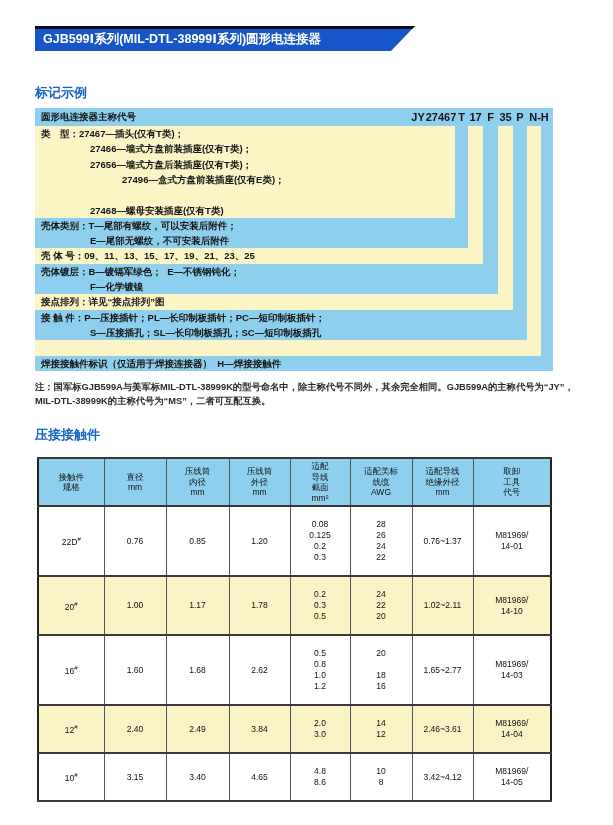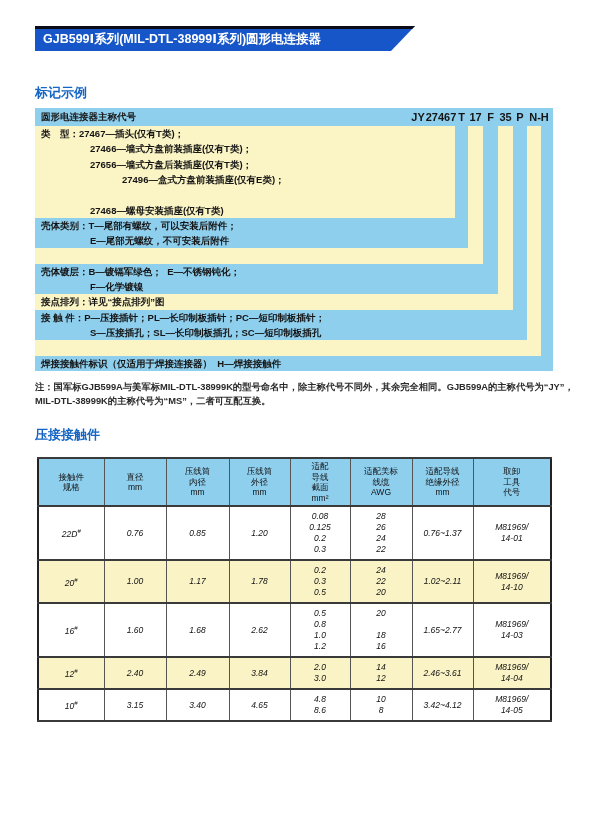--- a/index.html
+++ b/index.html
@@ -51,21 +51,21 @@
   }
   table.contacts th,table.contacts td{
     border-top:2px solid #3a3a3a;border-bottom:2px solid #3a3a3a;
     border-left:1px solid #555;border-right:1px solid #555;
     text-align:center;vertical-align:middle;
     font-size:8.5px;color:#111;white-space:pre-line;
   }
   table.contacts th{
     background:#8fcfee;font-weight:normal;line-height:10.5px;padding:2px 1px;
   }
-  table.contacts td{line-height:11px;padding:4px 1px;background:#ffffff;font-style:italic;}
+  table.contacts td{line-height:11px;padding:12px 1px;background:#ffffff;}
   tr.row-yellow td{background:#faf3c6;}
   td sup{font-size:6px;vertical-align:super;}
 </style>
 </head>
 <body>
 
 <div class="banner">
   <span>GJB599Ⅰ系列(MIL-DTL-38999Ⅰ系列)圆形电连接器</span>
 </div>
 
@@ -92,20 +92,21 @@
   <span class="code" style="left:485px;">P</span>
   <span class="code" style="left:504px;">N-H</span>
 
   <div class="dline" style="left:6px;top:18px;">类　型：27467—插头(仅有T类)；</div>
   <div class="dline" style="left:55px;top:33.3px;">27466—墙式方盘前装插座(仅有T类)；</div>
   <div class="dline" style="left:55px;top:48.6px;">27656—墙式方盘后装插座(仅有T类)；</div>
   <div class="dline" style="left:55px;top:63.9px;margin-left:32px;">27496—盒式方盘前装插座(仅有E类)；</div>
   <div class="dline" style="left:55px;top:94.5px;">27468—螺母安装插座(仅有T类)</div>
   <div class="dline" style="left:55px;top:125.1px;">E—尾部无螺纹，不可安装后附件</div>
   <div class="dline" style="left:6px;top:109.8px;">壳体类别：T—尾部有螺纹，可以安装后附件；</div>
+  <div class="dline" style="left:6px;top:140.4px;">壳 体 号：09、11、13、15、17、19、21、23、25</div>
   <div class="dline" style="left:6px;top:155.7px;">壳体镀层：B—镀镉军绿色；  E—不锈钢钝化；</div>
   <div class="dline" style="left:55px;top:171px;">F—化学镀镍</div>
   <div class="dline" style="left:6px;top:186.3px;">接点排列：详见“接点排列”图</div>
   <div class="dline" style="left:6px;top:201.6px;">接 触 件：P—压接插针；PL—长印制板插针；PC—短印制板插针；</div>
   <div class="dline" style="left:55px;top:216.9px;">S—压接插孔；SL—长印制板插孔；SC—短印制板插孔</div>
   <div class="dline" style="left:6px;top:247.5px;">焊接接触件标识（仅适用于焊接连接器）  H—焊接接触件</div>
 </div>
 
 <div class="note">注：国军标GJB599A与美军标MIL-DTL-38999K的型号命名中，除主称代号不同外，其余完全相同。GJB599A的主称代号为“JY”，MIL-DTL-38999K的主称代号为“MS”，二者可互配互换。</div>
 

